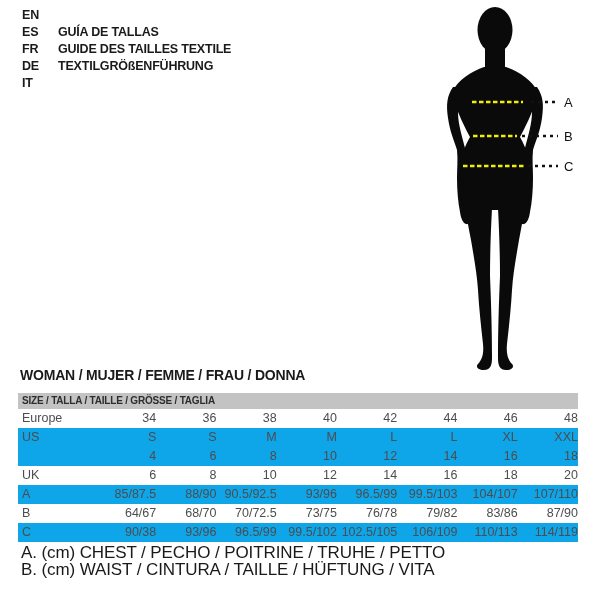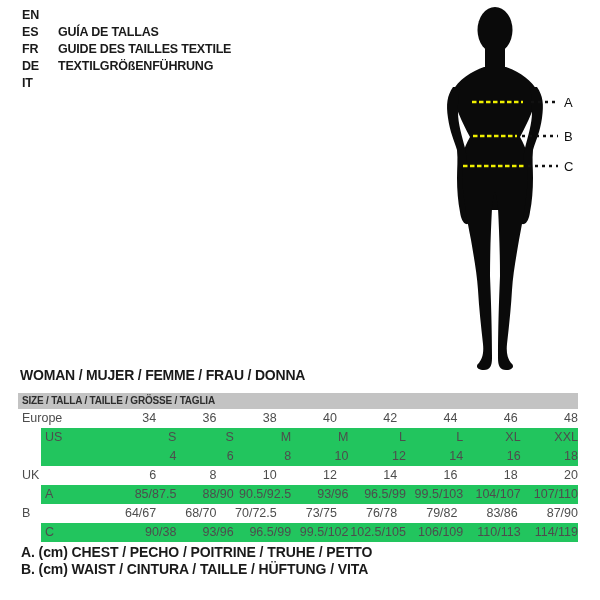--- a/index.html
+++ b/index.html
@@ -18,26 +18,26 @@
   .marker-label{font-size:13px;font-weight:400;fill:#111;}
   
   .woman-heading{position:absolute;left:20px;top:367px;font-size:14px;font-weight:700;letter-spacing:-0.2px;white-space:nowrap;}
   
   .size-table{position:absolute;left:18px;top:393px;width:560px;font-size:12.5px;color:#4d4d4d;}
   .table-header{
     height:16px;line-height:16px;background:#c3c3c3;color:#2d2d2d;
     font-weight:700;font-size:10px;padding-left:4px;letter-spacing:-0.2px;
   }
   .trow{display:grid;grid-template-columns:78px repeat(8,1fr);height:19px;line-height:15.7px;align-items:center;}
-  .trow.shaded{background:#22c55e;margin-left:23px;}
+  .trow.shaded{background:#0ea5e9;}
   .tlabel{text-align:left;padding-left:4px;}
   .tcell{text-align:right;white-space:nowrap;}
   
   .legend{position:absolute;left:21px;top:544px;}
-  .legend-row{font-size:14px;font-weight:700;line-height:17px;letter-spacing:-0.1px;white-space:nowrap;}
+  .legend-row{font-size:17px;font-weight:400;line-height:17px;letter-spacing:-0.1px;white-space:nowrap;}
 </style>
 </head>
 <body>
 
 <div class="lang-block">
   <div class="lang-row">
     <span class="lang-code">EN</span>
   </div>
   <div class="lang-row">
     <span class="lang-code">ES</span>

